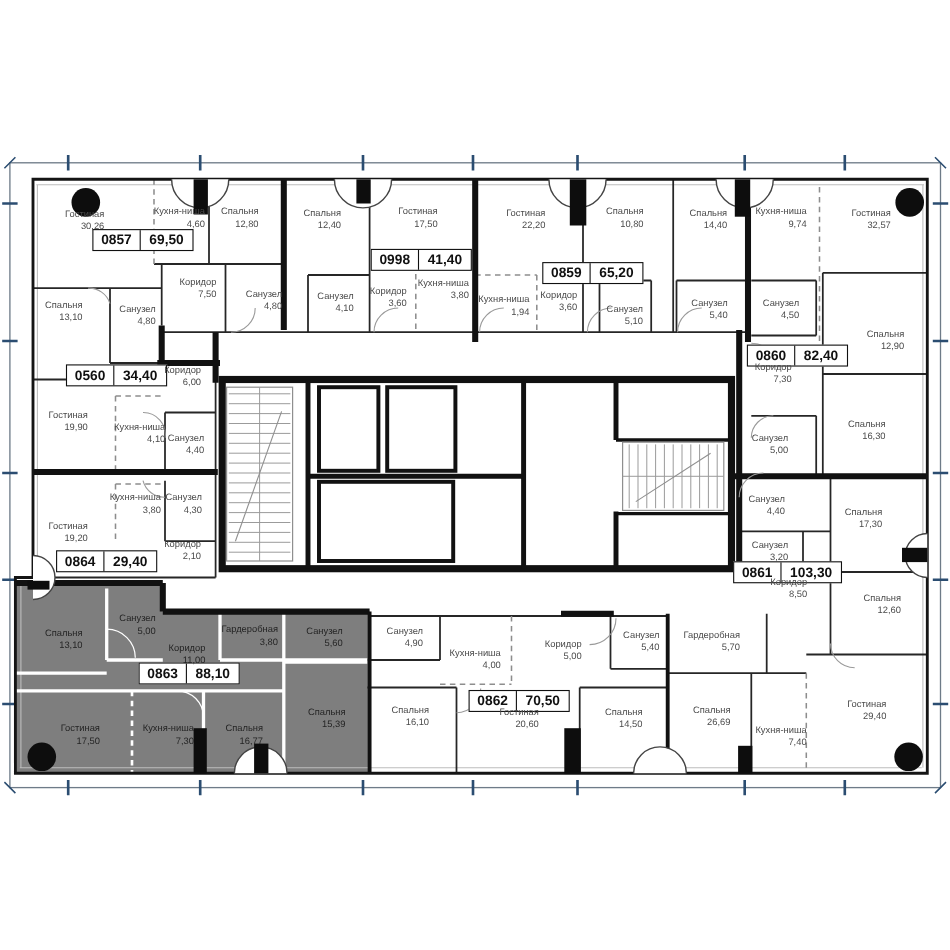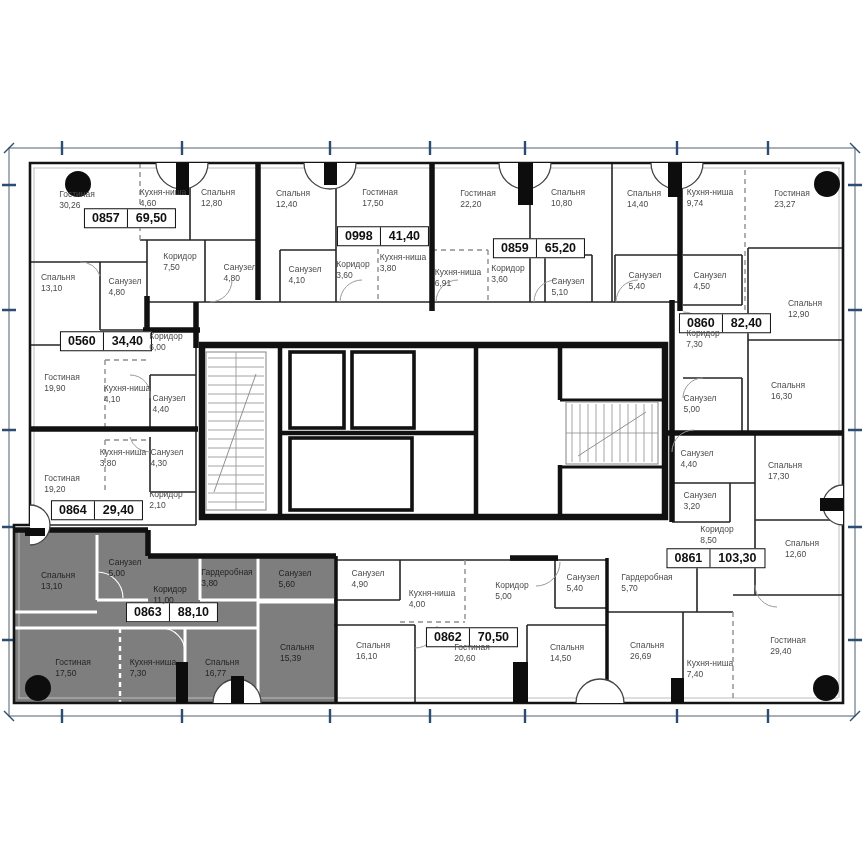--- a/index.html
+++ b/index.html
@@ -1,19 +1,19 @@
 <!DOCTYPE html>
 <html><head>
 <meta charset="utf-8">
 <style>
   html,body{margin:0;padding:0;background:#ffffff;}
   .canvas{position:relative;width:864px;height:864px;background:#fff;overflow:hidden;
           font-family:"Liberation Sans", sans-serif;}
   svg.plan{position:absolute;left:0;top:0;}
-  .room-label{position:absolute;transform:translate(-50%,-50%);text-align:left;
+  .room-label{position:absolute;transform:translate(-50%,-50%);text-align:right;
       font-size:8.5px;line-height:1.3;color:#4a4a4a;white-space:nowrap;pointer-events:none;}
   .room-label.dk{color:#242424;}
   .unit-box{position:absolute;transform:translate(-50%,-50%);display:flex;align-items:stretch;
       background:#fff;border:1.7px solid #101010;color:#101010;
       font-size:12.5px;font-weight:700;line-height:1;}
   .unit-box .uid{padding:3px 7px 2px 7px;border-right:1.7px solid #101010;}
   .unit-box .uarea{padding:3px 8px 2px 8px;}
 </style>
 </head>
 <body>
@@ -171,21 +171,21 @@
   <span class="uarea">41,40</span>
 </div>
 <div class="unit-box" style="left:539px;top:248px">
   <span class="uid">0859</span>
   <span class="uarea">65,20</span>
 </div>
 <div class="unit-box" style="left:725px;top:323px">
   <span class="uid">0860</span>
   <span class="uarea">82,40</span>
 </div>
-<div class="unit-box" style="left:716px;top:558px">
+<div class="unit-box" style="left:716px;top:520px">
   <span class="uid">0861</span>
   <span class="uarea">103,30</span>
 </div>
 <div class="unit-box" style="left:472px;top:637px">
   <span class="uid">0862</span>
   <span class="uarea">70,50</span>
 </div>
 <div class="unit-box" style="left:172px;top:612px">
   <span class="uid">0863</span>
   <span class="uarea">88,10</span>
@@ -256,42 +256,42 @@
 <div class="room-label" style="left:568px;top:198px">
   <div>Спальня</div>
   <div>10,80</div>
 </div>
 <div class="room-label" style="left:644px;top:199px">
   <div>Спальня</div>
   <div>14,40</div>
 </div>
 <div class="room-label" style="left:458px;top:278px">
   <div>Кухня-ниша</div>
-  <div>6,91</div>
+  <div>1,94</div>
 </div>
 <div class="room-label" style="left:508px;top:274px">
   <div>Коридор</div>
   <div>3,60</div>
 </div>
 <div class="room-label" style="left:568px;top:287px">
   <div>Санузел</div>
   <div>5,10</div>
 </div>
 <div class="room-label" style="left:645px;top:281px">
   <div>Санузел</div>
   <div>5,40</div>
 </div>
 
 <div class="room-label" style="left:710px;top:198px">
   <div>Кухня-ниша</div>
   <div>9,74</div>
 </div>
 <div class="room-label" style="left:792px;top:199px">
   <div>Гостиная</div>
-  <div>23,27</div>
+  <div>32,57</div>
 </div>
 <div class="room-label" style="left:710px;top:281px">
   <div>Санузел</div>
   <div>4,50</div>
 </div>
 <div class="room-label" style="left:703px;top:339px">
   <div>Коридор</div>
   <div>7,30</div>
 </div>
 <div class="room-label" style="left:805px;top:309px">

